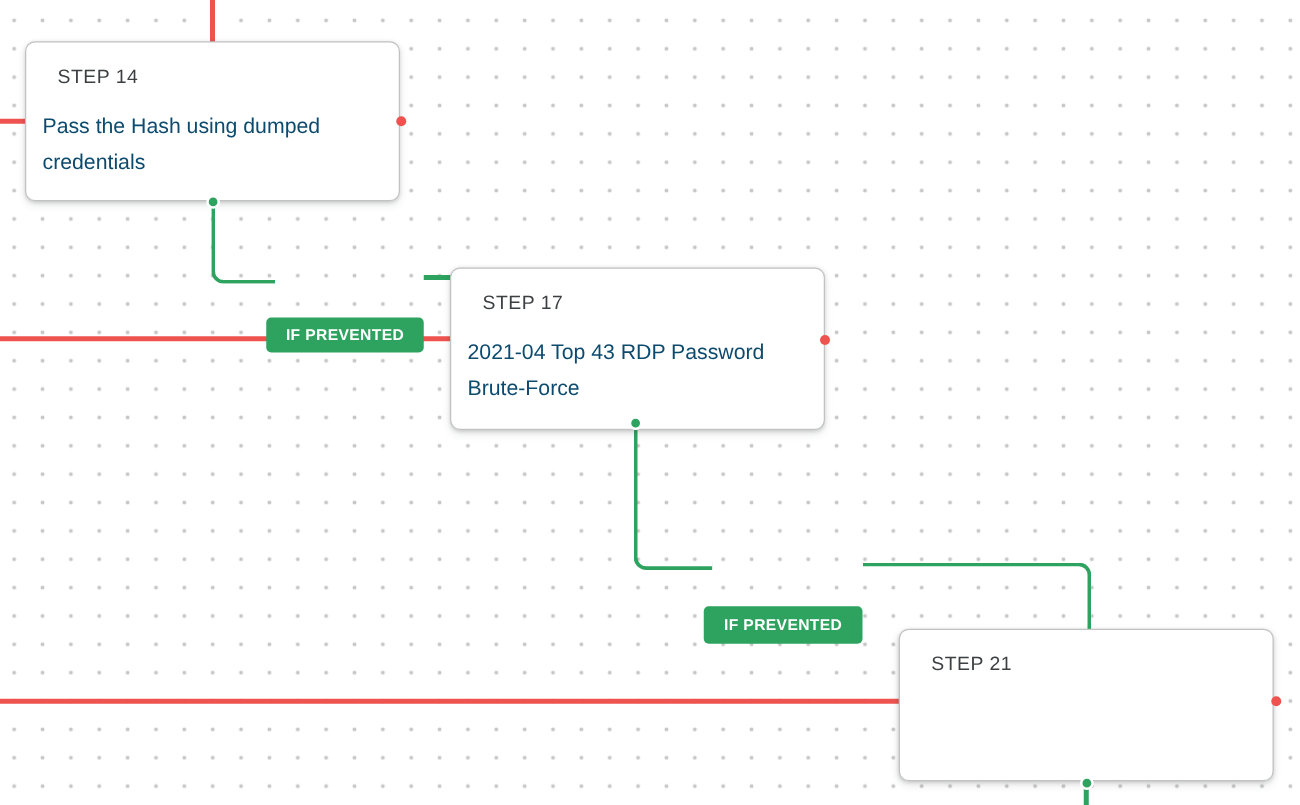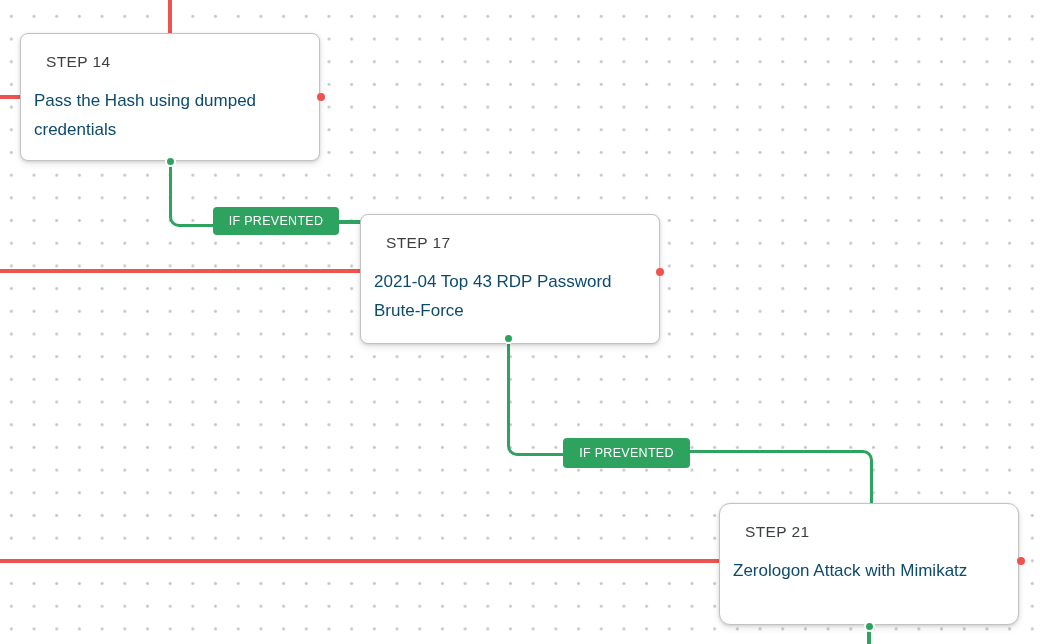--- a/index.html
+++ b/index.html
@@ -31,38 +31,38 @@
   #g2a { left:506.5px; top:339px;   width:60px;  height:114px;
          border-left-width:3.5px; border-bottom-width:3.5px; border-bottom-left-radius:10px; }
   #g2b { left:690px;   top:449.5px; width:180px; height:54px;
          border-top-width:3.5px; border-right-width:3.5px; border-top-right-radius:10px; }
   #g3  { left:867px;   top:624px;   width:3.5px; height:20px; }
 
   
   .edge-badge {
     position:absolute; z-index:3;
     background:#2ea35f; color:#ffffff;
-    font-size:12.5px; font-weight:normal; letter-spacing:0.3px;
+    font-size:12.5px; font-weight:bold; letter-spacing:0.3px;
     display:flex; align-items:center; justify-content:center;
-    border-radius:4px; cursor:pointer;
+    border-radius:4px; cursor:pointer;margin-top:47px;
   }
   #badge1 { left:213px; top:207px; width:126px; height:28px; }
   #badge2 { left:563px; top:438px; width:127px; height:30px; }
 
   
   .node {
     position:absolute; z-index:2; box-sizing:border-box;
     background:#ffffff;
     border:1px solid #c2c2c2; border-radius:8px;
     box-shadow:0 1px 3px rgba(60,64,67,0.18), 0 3px 7px rgba(60,64,67,0.12);
     padding:18px 13px; cursor:pointer;
   }
   #node14 { left:20px;  top:33px;  width:300px; height:128px; }
   #node17 { left:360px; top:214px; width:300px; height:130px; }
-  #node21 { left:719px; top:503px; width:300px; height:122px;border-radius:11px; }
+  #node21 { left:719px; top:503px; width:300px; height:122px; }
   .step-label {
     font-size:15.5px; line-height:19px; color:#3c4043;
     letter-spacing:0.4px; margin-bottom:15px;margin-left:12px;
   }
   .node-title {
     font-size:17px; line-height:29px; color:#0c4a6e; cursor:pointer;
   }
 
   
   .port-green {
@@ -103,21 +103,20 @@
   <div class="node" id="node14">
     <div class="step-label">STEP 14</div>
     <div class="node-title">Pass the Hash using dumped credentials</div>
   </div>
   <div class="node" id="node17">
     <div class="step-label">STEP 17</div>
     <div class="node-title">2021-04 Top 43 RDP Password Brute-Force</div>
   </div>
   <div class="node" id="node21">
     <div class="step-label">STEP 21</div>
-    <div class="node-title">Zerologon Attack with Mimikatz</div>
   </div>
 
   <div class="port-green" id="pg14"></div>
   <div class="port-green" id="pg17"></div>
   <div class="port-green" id="pg21"></div>
   <div class="port-red" id="pr14"></div>
   <div class="port-red" id="pr17"></div>
   <div class="port-red" id="pr21"></div>
 
 </div>

